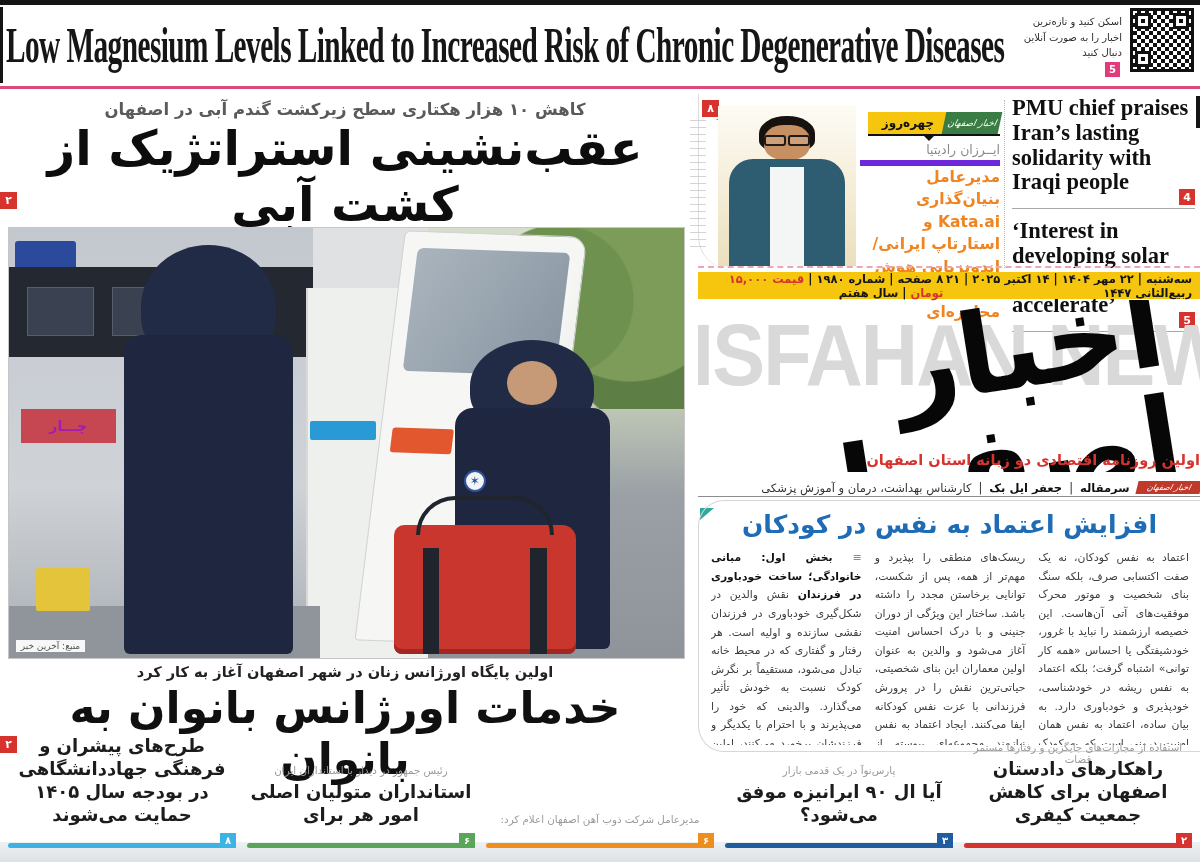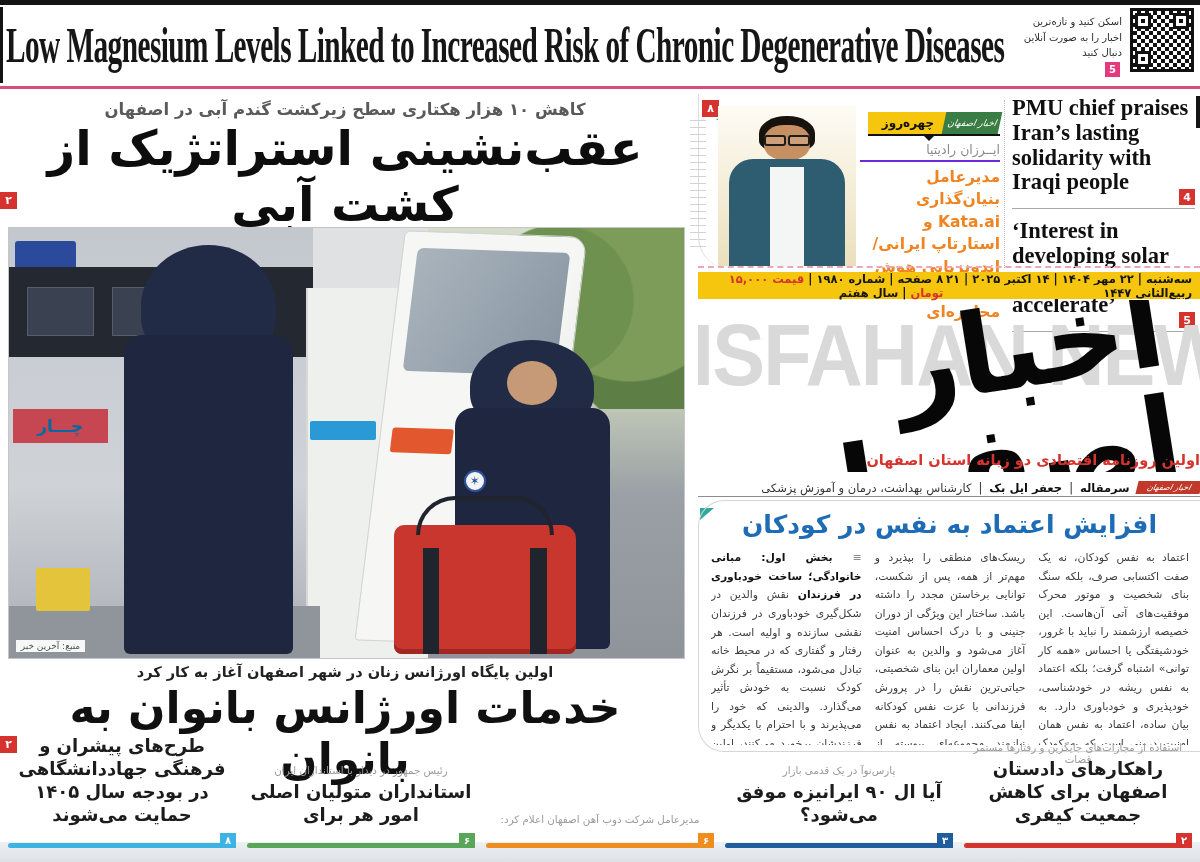--- a/index.html
+++ b/index.html
@@ -75,22 +75,22 @@
       background:#1f2740; border-radius:18px 18px 6px 6px; }
   .fig-face { position:absolute; left:34%; top:7%; width:32%; height:14%; background:#c79a77; border-radius:50%; }
   .fig-patch { position:absolute; left:6%; top:42%; width:22px; height:22px; background:#f2f4f6;
       border-radius:50%; border:2px solid #30549c; color:#30549c; font-size:12px; font-weight:bold;
       display:flex; align-items:center; justify-content:center; }
   .red-bag { position:absolute; left:57%; bottom:1%; width:27%; height:30%; background:#c8362e;
       border-radius:10px 14px 8px 8px; box-shadow:0 -5px 0 #a32721 inset; }
   .bag-strap { position:absolute; left:12%; top:-22%; width:76%; height:30%;
       border:4px solid #20242c; border-bottom:none; border-radius:40px 40px 0 0; }
   .bag-band { position:absolute; top:18%; width:9%; height:82%; background:#20242c; }
-  .ph-watermark { position:absolute; left:4px; top:42%; width:14%; height:8%;
-      background:rgba(196,32,44,.78); color:#0369a1; font-weight:bold; font-size:17px;
+  .ph-watermark { position:absolute; left:12px; top:42%; width:14%; height:8%;
+      background:rgba(196,32,44,.78); color:#a21caf; font-weight:bold; font-size:14px;
       display:flex; align-items:center; justify-content:center; letter-spacing:2px; }
   .ph-credit { position:absolute; left:1%; bottom:1.5%; background:rgba(255,255,255,.92);
       font-size:9px; color:#555; padding:1px 5px; direction:rtl; }
 
   .photo-caption { left:0; top:664px; width:690px; direction:rtl; text-align:center;
       font-size:14.5px; font-weight:bold; color:#222; }
   .photo-headline { left:0; top:682px; width:690px; direction:rtl; text-align:center;
       font-size:44px; font-weight:800; color:#101010; letter-spacing:-1px; }
 
   
@@ -112,21 +112,21 @@
   .man-shirt { position:absolute; left:38%; top:38%; width:24%; height:62%; background:#f4f6f6; }
   .face-tagrow { left:868px; top:112px; width:132px; height:22px; direction:rtl; display:flex; }
   .face-tag { background:#f6c50d; color:#111; font-size:12px; font-weight:bold; flex:1;
       display:flex; align-items:center; justify-content:center; }
   .face-logo { background:#3a7d44; color:#fff; font-size:9px; font-style:italic; width:56px;
       display:flex; align-items:center; justify-content:center; transform:skewX(-12deg); margin-left:-4px; }
   .face-tagline { left:868px; top:134px; width:132px; border-top:2px solid #111; }
   .face-tagline::after { content:""; position:absolute; right:50%; top:0; width:0; height:0;
       border:5px solid transparent; border-top-color:#111; }
   .face-name { left:860px; top:142px; width:140px; direction:rtl; text-align:right;
-      color:#8a8a8a; font-size:12.5px; letter-spacing:2px; border-bottom:2px solid #6d28d9; padding-bottom:3px; }
+      color:#8a8a8a; font-size:12.5px; letter-spacing:2px; border-bottom:6px solid #6d28d9; padding-bottom:3px; }
   .face-desc { left:856px; top:166px; width:144px; direction:rtl; text-align:right;
       color:#ef8420; font-size:15.5px; font-weight:800; line-height:1.45; }
 
   
   .en-col { left:1012px; top:96px; width:183px; }
   .en-sep { left:1004px; top:100px; height:168px; border-left:1px dotted #b9b9b9; }
   .en-story { position:relative; padding-bottom:13px; border-bottom:1px solid #a8a8a8; margin-bottom:10px; }
   .en-story h2 { font-family:"Liberation Serif","DejaVu Serif",serif; font-size:22.5px;
       line-height:1.1; color:#101010; font-weight:bold; }
   .en-badge { position:absolute; right:0; bottom:3px; width:16px; height:16px; background:#d6332f;

